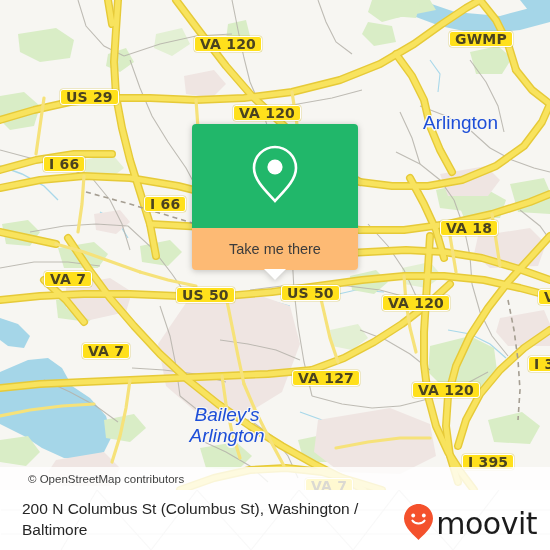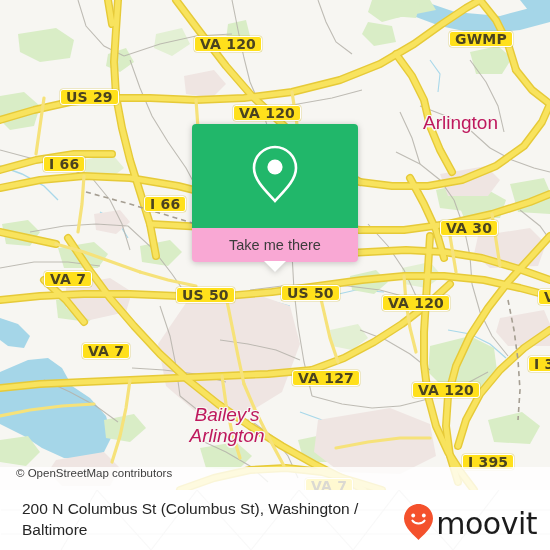--- a/index.html
+++ b/index.html
@@ -51,21 +51,21 @@
     padding: 0 5px;
     white-space: nowrap;
     box-sizing: content-box;
     letter-spacing: 0.2px;
     box-shadow: 0 0 0 0.5px rgba(200,180,40,0.45);
   }
 
   
   .place {
     position: absolute;
-    color: #be185d;
+    color: #1d4ed8;
     font-family: "Liberation Sans", sans-serif;
     font-size: 19px;
     font-weight: normal;
     white-space: nowrap;
     text-shadow:
       1.5px 0 0 #f7f6f2, -1.5px 0 0 #f7f6f2,
       0 1.5px 0 #f7f6f2, 0 -1.5px 0 #f7f6f2,
       1px 1px 0 #f7f6f2, -1px -1px 0 #f7f6f2,
       1px -1px 0 #f7f6f2, -1px 1px 0 #f7f6f2;
   }
@@ -81,22 +81,22 @@
   }
   #popup-head {
     background: #21b76a;
     height: 104px;
     border-radius: 4px 4px 0 0;
     display: flex;
     align-items: center;
     justify-content: center;
   }
   #popup-foot {
-    background: #f9a8d4;
-    height: 34px;
+    background: #fdba74;
+    height: 42px;
     border-radius: 0 0 4px 4px;
     display: flex;
     align-items: center;
     justify-content: center;
     color: #3c3c3c;
     font-size: 14.5px;
   }
   #popup-tail {
     position: absolute;
     left: 50%;
@@ -110,24 +110,24 @@
 
   
   #attribution {
     position: absolute;
     left: 0;
     bottom: 0;
     height: 23px;
     width: 100%;
     background: rgba(255,255,255,0.80);
     display: flex;
-    align-items: flex-start;
+    align-items: center;
     color: #3d3d3d;
     font-size: 11.5px;
-    padding-left: 16px;
+    padding-left: 28px;
     box-sizing: border-box;
   }
 
   
   #footer {
     position: absolute;
     left: 1px;
     top: 490px;
     width: 550px;
     height: 60px;
@@ -379,21 +379,21 @@
         <path d="M508,300 L514,330 L518,360 L520,390 L518,420"></path>
       </g>
     </svg>
 
     <div class="shield" style="left:194px; top:36px;">VA 120</div>
     <div class="shield" style="left:449px; top:31px;">GWMP</div>
     <div class="shield" style="left:60px;  top:89px;">US 29</div>
     <div class="shield" style="left:233px; top:105px;">VA 120</div>
     <div class="shield" style="left:43px;  top:156px;">I 66</div>
     <div class="shield" style="left:144px; top:196px;">I 66</div>
-    <div class="shield" style="left:440px; top:220px;">VA 30</div>
+    <div class="shield" style="left:440px; top:220px;">VA 18</div>
     <div class="shield" style="left:44px;  top:271px;">VA 7</div>
     <div class="shield" style="left:176px; top:287px;">US 50</div>
     <div class="shield" style="left:281px; top:285px;">US 50</div>
     <div class="shield" style="left:382px; top:295px;">VA 120</div>
     <div class="shield" style="left:538px; top:289px;">VA</div>
     <div class="shield" style="left:82px;  top:343px;">VA 7</div>
     <div class="shield" style="left:528px; top:356px;">I 395</div>
     <div class="shield" style="left:292px; top:370px;">VA 127</div>
     <div class="shield" style="left:412px; top:382px;">VA 120</div>
     <div class="shield" style="left:462px; top:454px;">I 395</div>

